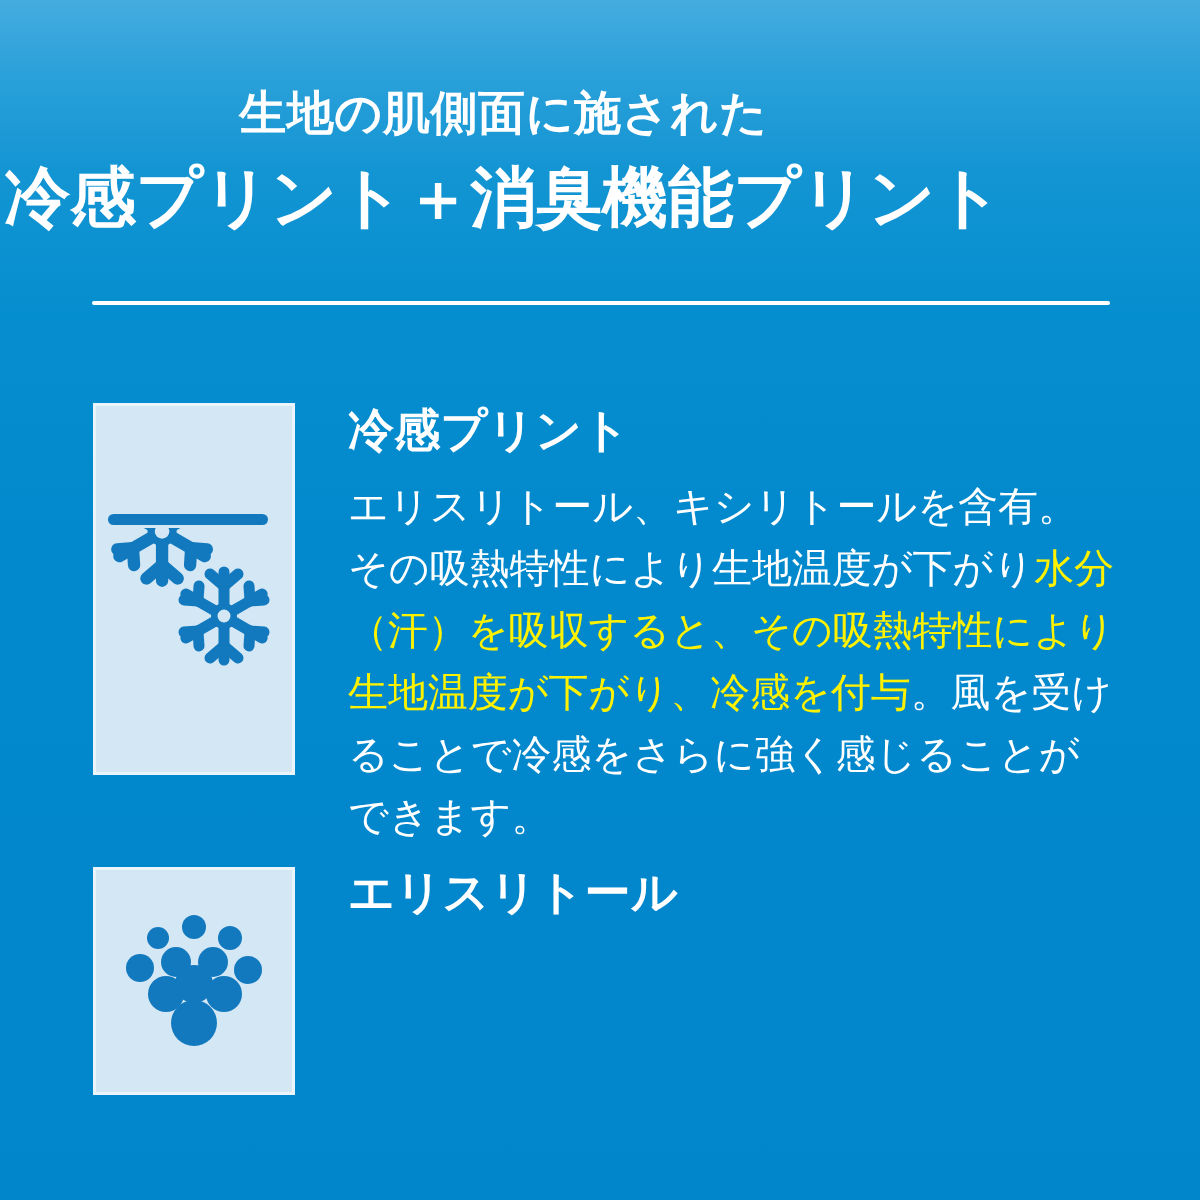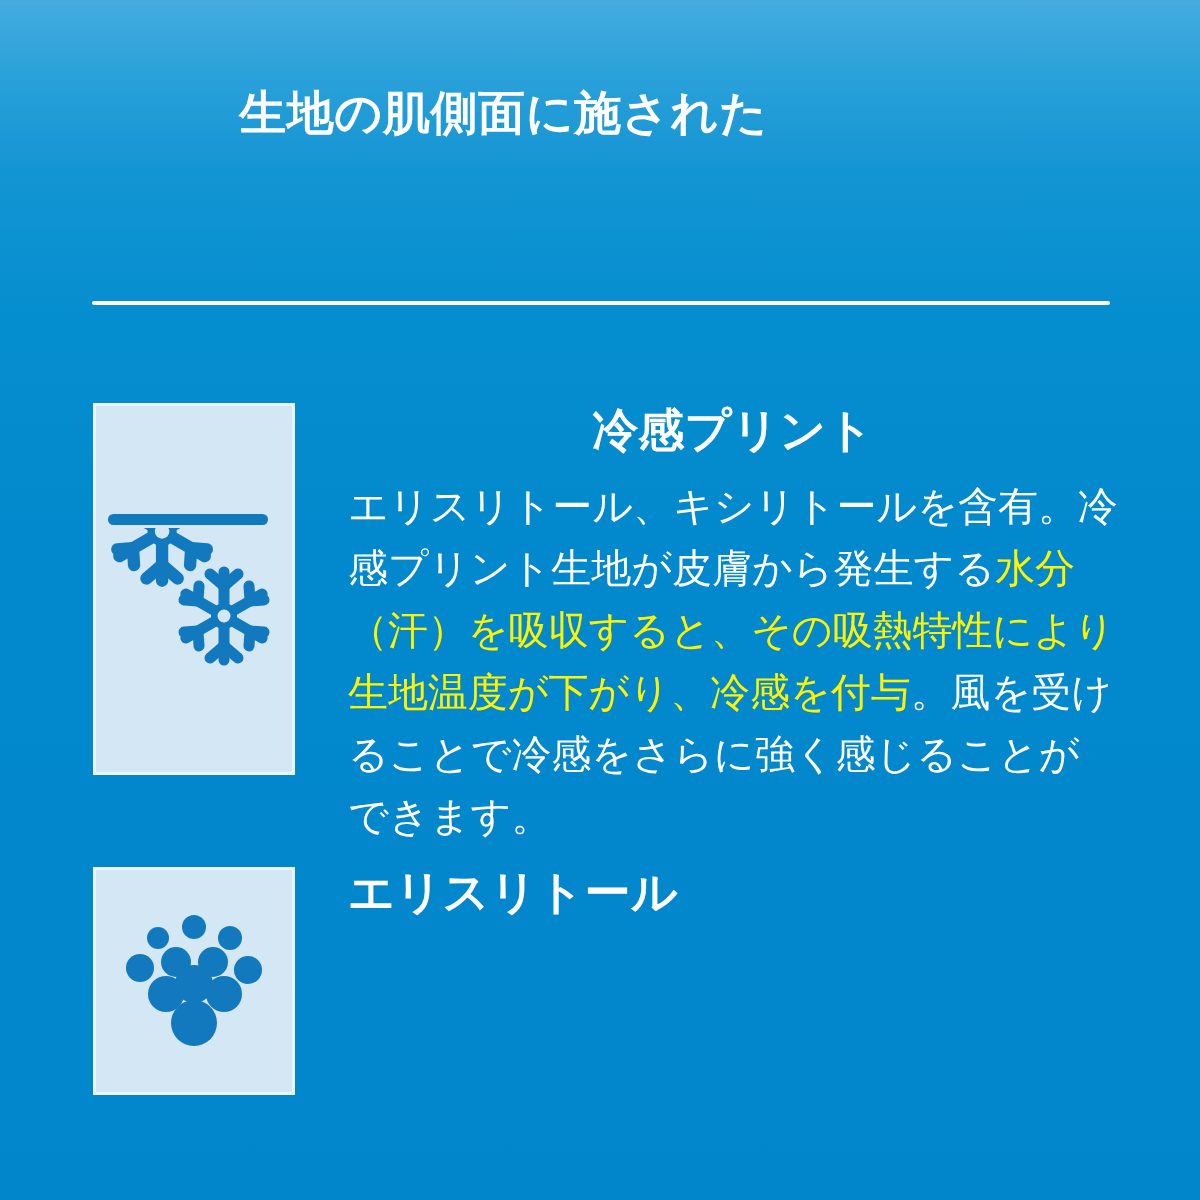--- a/index.html
+++ b/index.html
@@ -111,34 +111,35 @@
     white-space: nowrap;
   }
   .sec-text {
     margin: 0;
     font-size: 40px;
     line-height: 62px;
     font-weight: 500;
     letter-spacing: -0.002em;
     color: #ffffff;
   }
-  #section-cool .sec-heading { padding-top: 4px; text-align: center; }
+  #section-cool .sec-heading { padding-top: 4px; }
   #section-cool .sec-text    { padding-top: 22px; }
   #section-odor .sec-heading { padding-top: 2px; }
   #section-odor .sec-text    { padding-top: 42px; }
 
   .hl { color: #FFF200; }
 </style>
 </head>
 <body>
 
 <div id="poster">
 
   <div class="header">
     <p class="subtitle">生地の肌側面に施された</p>
+    <p class="title">冷感プリント＋消臭機能プリント</p>
   </div>
   <div class="divider"></div>
 
   <div class="section" id="section-cool">
 
     <div class="icon-box" id="icon-box-cool">
       <svg width="196" height="366" viewBox="0 0 196 366">
         <defs>
 
           <g id="flake">
@@ -176,21 +177,21 @@
           <use href="#flake" x="66" y="126" transform="scale(1.12) translate(-7,-14)"></use>
         </g>
 
         <use href="#flake" x="128" y="210"></use>
       </svg>
     </div>
 
     <div class="sec-body">
       <h2 class="sec-heading">冷感プリント</h2>
       <p class="sec-text">
-        <span>エリスリトール、キシリトールを含有。冷感プリント生地が皮膚から発生する</span><span class="hl">水分（汗）を吸収すると、その吸熱特性により生地温度が下がり、冷感を付与</span><span>。風を受けることで冷感をさらに強く感じることができます。</span>
+        <span>エリスリトール、キシリトールを含有。その吸熱特性により生地温度が下がり</span><span class="hl">水分（汗）を吸収すると、その吸熱特性により生地温度が下がり、冷感を付与</span><span>。風を受けることで冷感をさらに強く感じることができます。</span>
       </p>
     </div>
   </div>
 
   <div class="section" id="section-odor">
 
     <div class="icon-box" id="icon-box-odor">
       <svg width="196" height="222" viewBox="0 0 196 222">
         <g fill="#1379BE">
 

